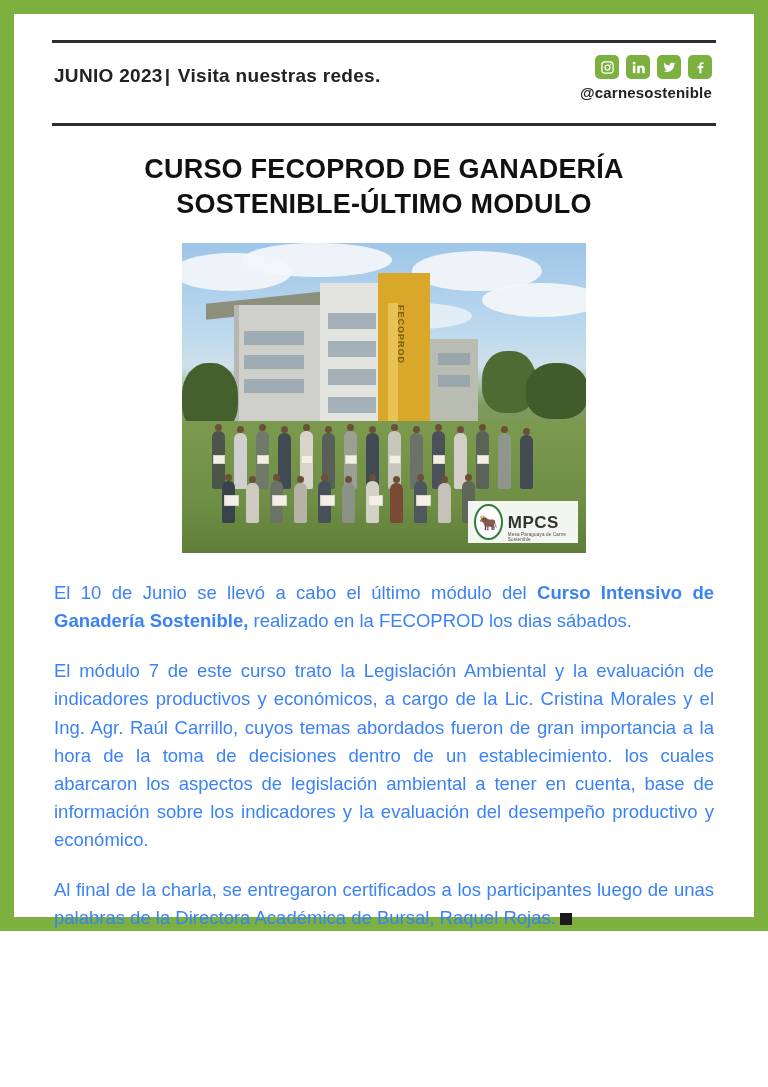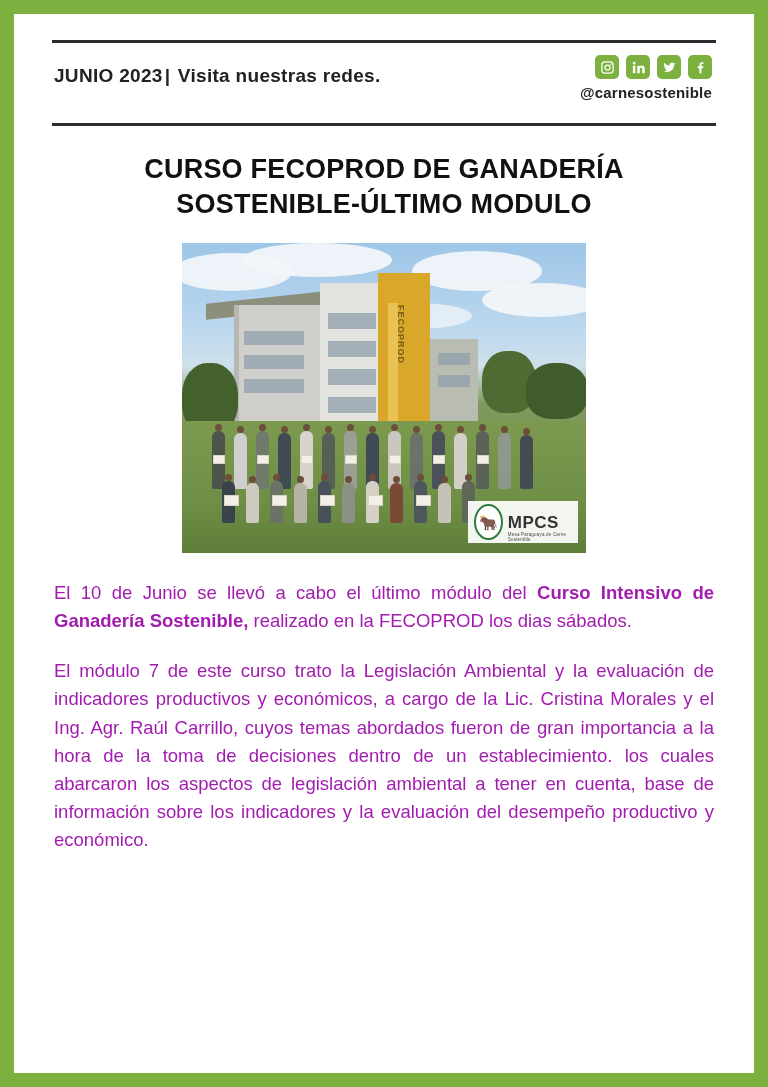--- a/index.html
+++ b/index.html
@@ -9,21 +9,21 @@
   body {
     width: 768px;
     height: 1087px;
     background: #ffffff;
     font-family: "Liberation Sans", sans-serif;
     overflow: hidden;
   }
   .page {
     position: relative;
     width: 768px;
-    height: 1087px;
+    height: 931px;
     box-sizing: border-box;
     border: 14px solid #7cb03f;
     background: #ffffff;
   }
   .inner {
     position: relative;
     width: 100%;
     height: 100%;
     box-sizing: border-box;
     padding: 26px 38px 10px 38px;
@@ -253,21 +253,21 @@
 
   
   .body-text {
     margin-top: 26px;
     padding: 0 2px;
   }
   .body-text p {
     margin: 0 0 22px 0;
     font-size: 18.5px;
     line-height: 1.52;
-    color: #a21caf;
+    color: #3b82f6;
     text-align: justify;
   }
   .body-text p:last-child { margin-bottom: 0; }
   .body-text b { font-weight: bold; }
   .endmark {
     display: inline-block;
     width: 12px;
     height: 12px;
     background: #1b1b1b;
     vertical-align: -1px;
@@ -431,16 +431,19 @@
       </div>
     </div>
 
     <div class="body-text">
       <p>
         <span>El 10 de Junio se llevó a cabo el último módulo del </span><b>Curso Intensivo de Ganadería Sostenible,</b><span> realizado en la FECOPROD los dias sábados.</span>
       </p>
       <p>
         <span>El módulo 7 de este curso trato la Legislación Ambiental y la evaluación de indicadores productivos y económicos, a cargo de la Lic. Cristina Morales y el Ing. Agr. Raúl Carrillo, cuyos temas abordados fueron de gran importancia a la hora de la toma de decisiones dentro de un establecimiento. los cuales abarcaron los aspectos de legislación ambiental a tener en cuenta, base de información sobre los indicadores y la evaluación del desempeño productivo y económico.</span>
       </p>
+      <p>
+        <span>Al final de la charla, se entregaron certificados a los participantes luego de unas palabras de la Directora Académica de Bursal, Raquel Rojas.</span><span class="endmark"></span>
+      </p>
     </div>
 
   </div>
 </div>
 
 </body></html>

